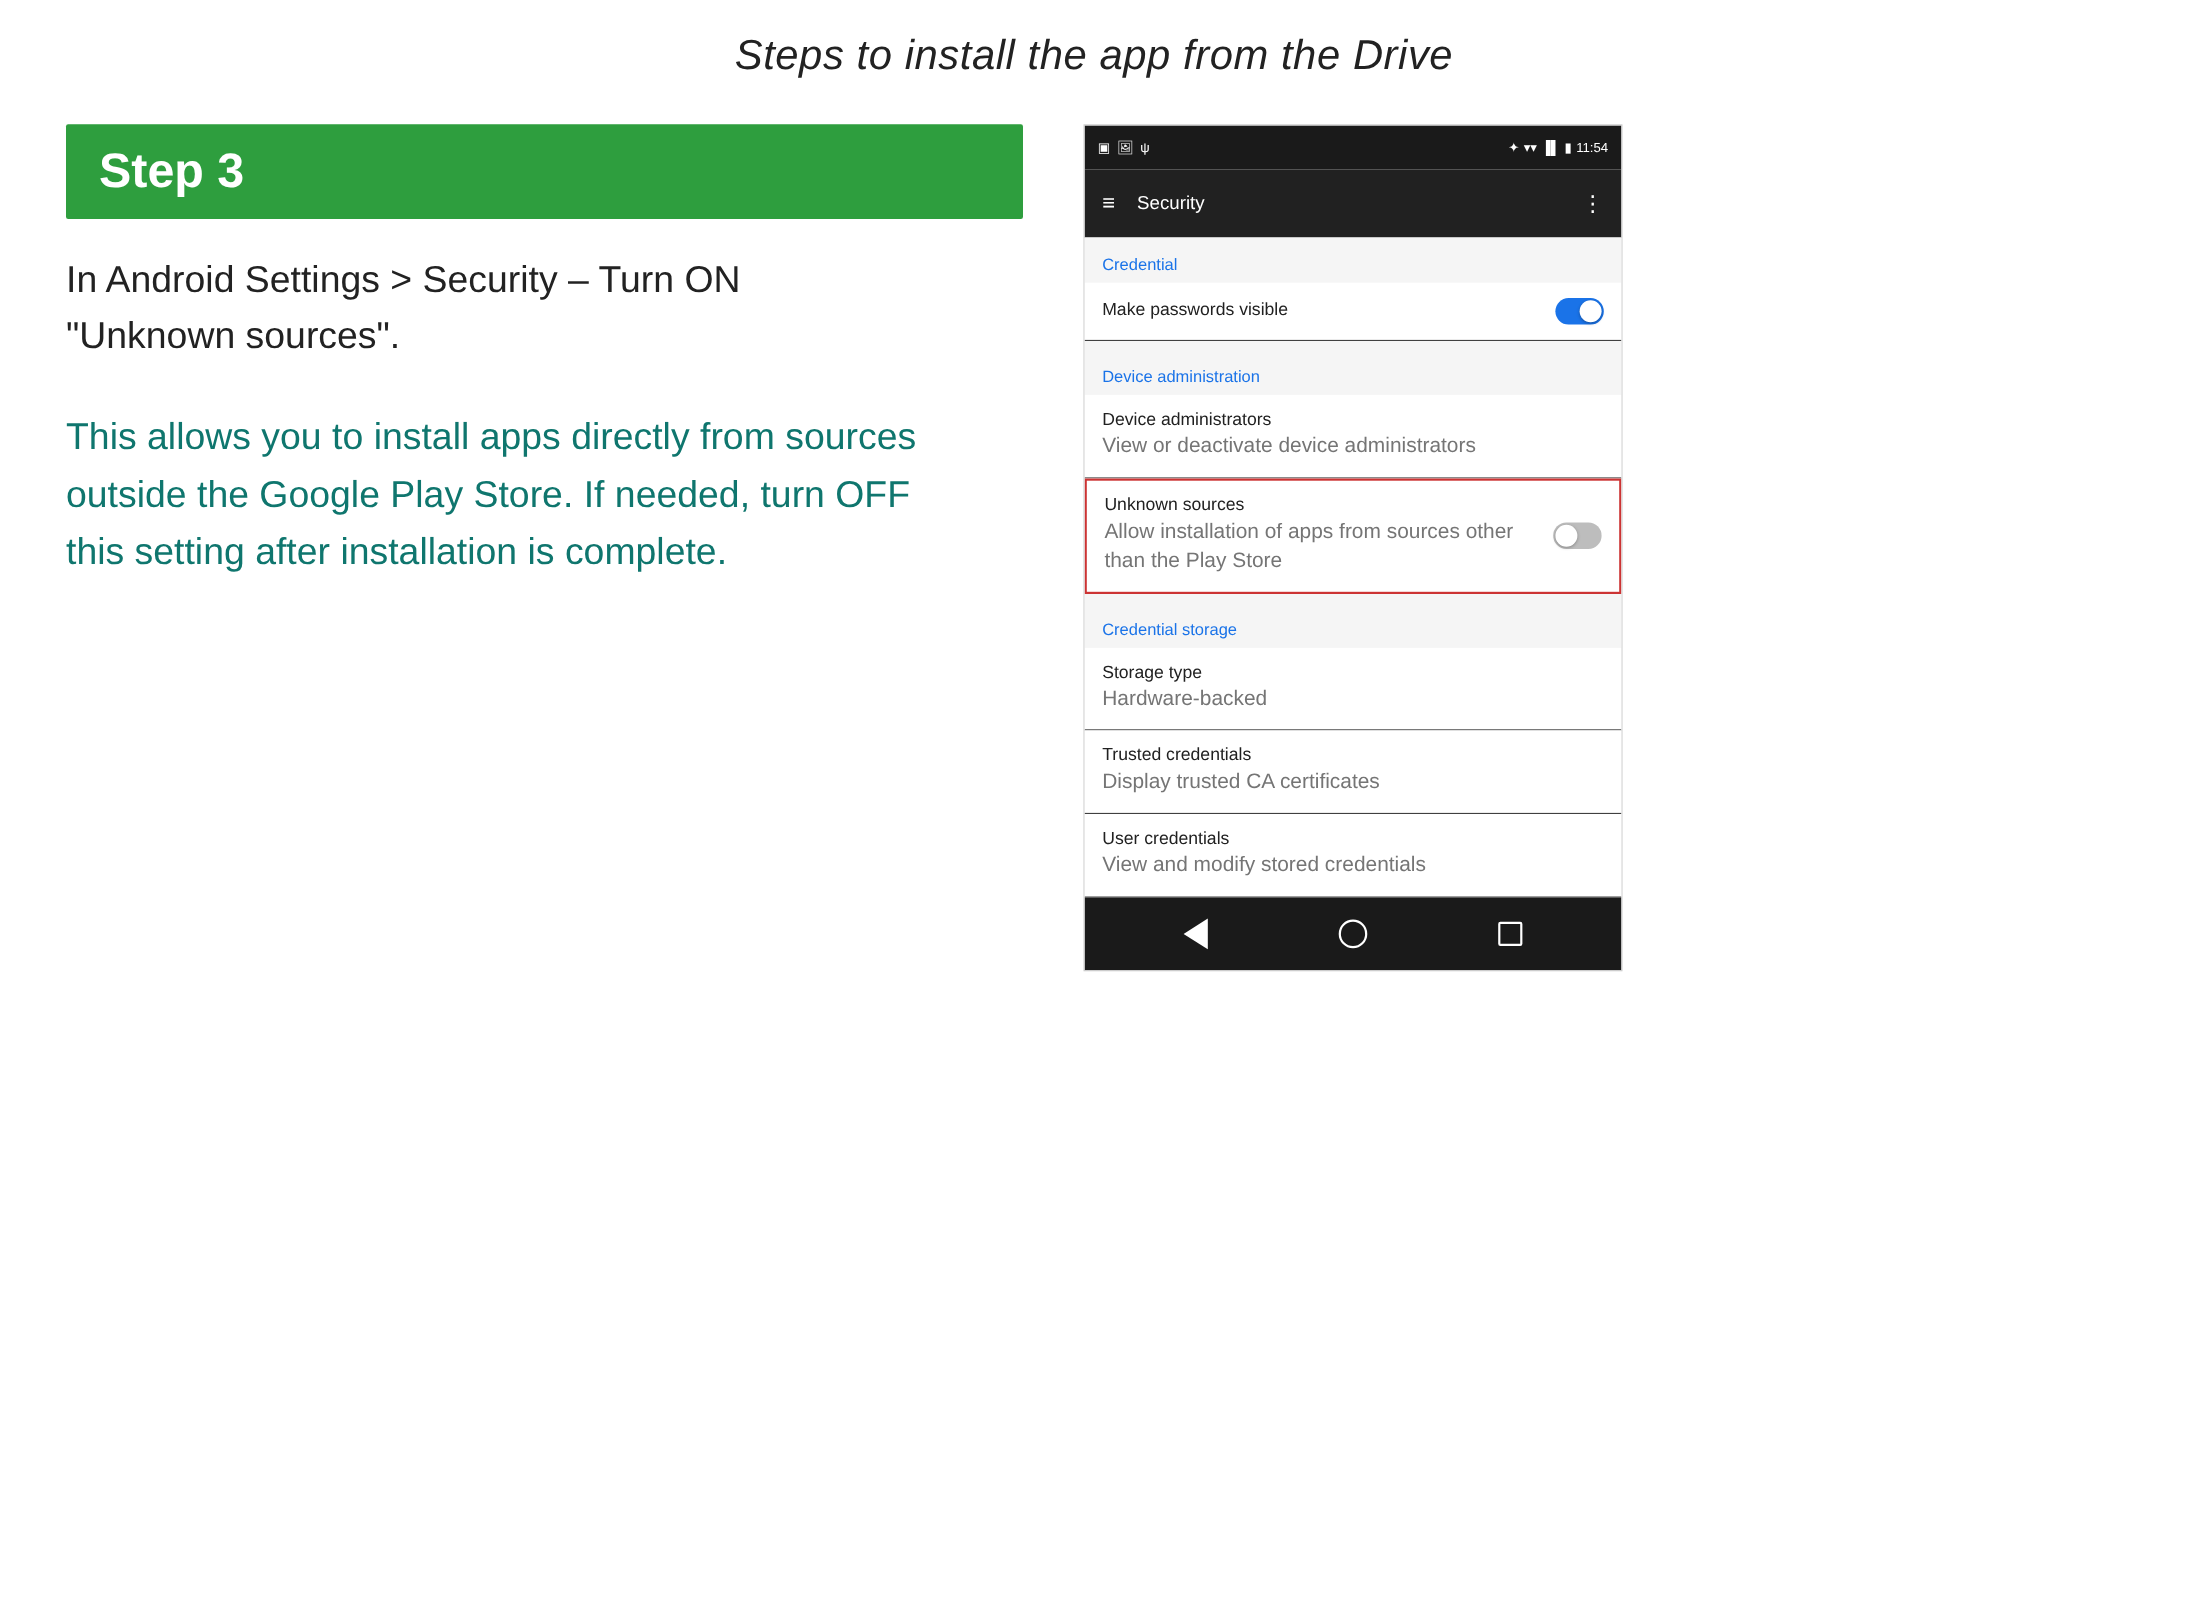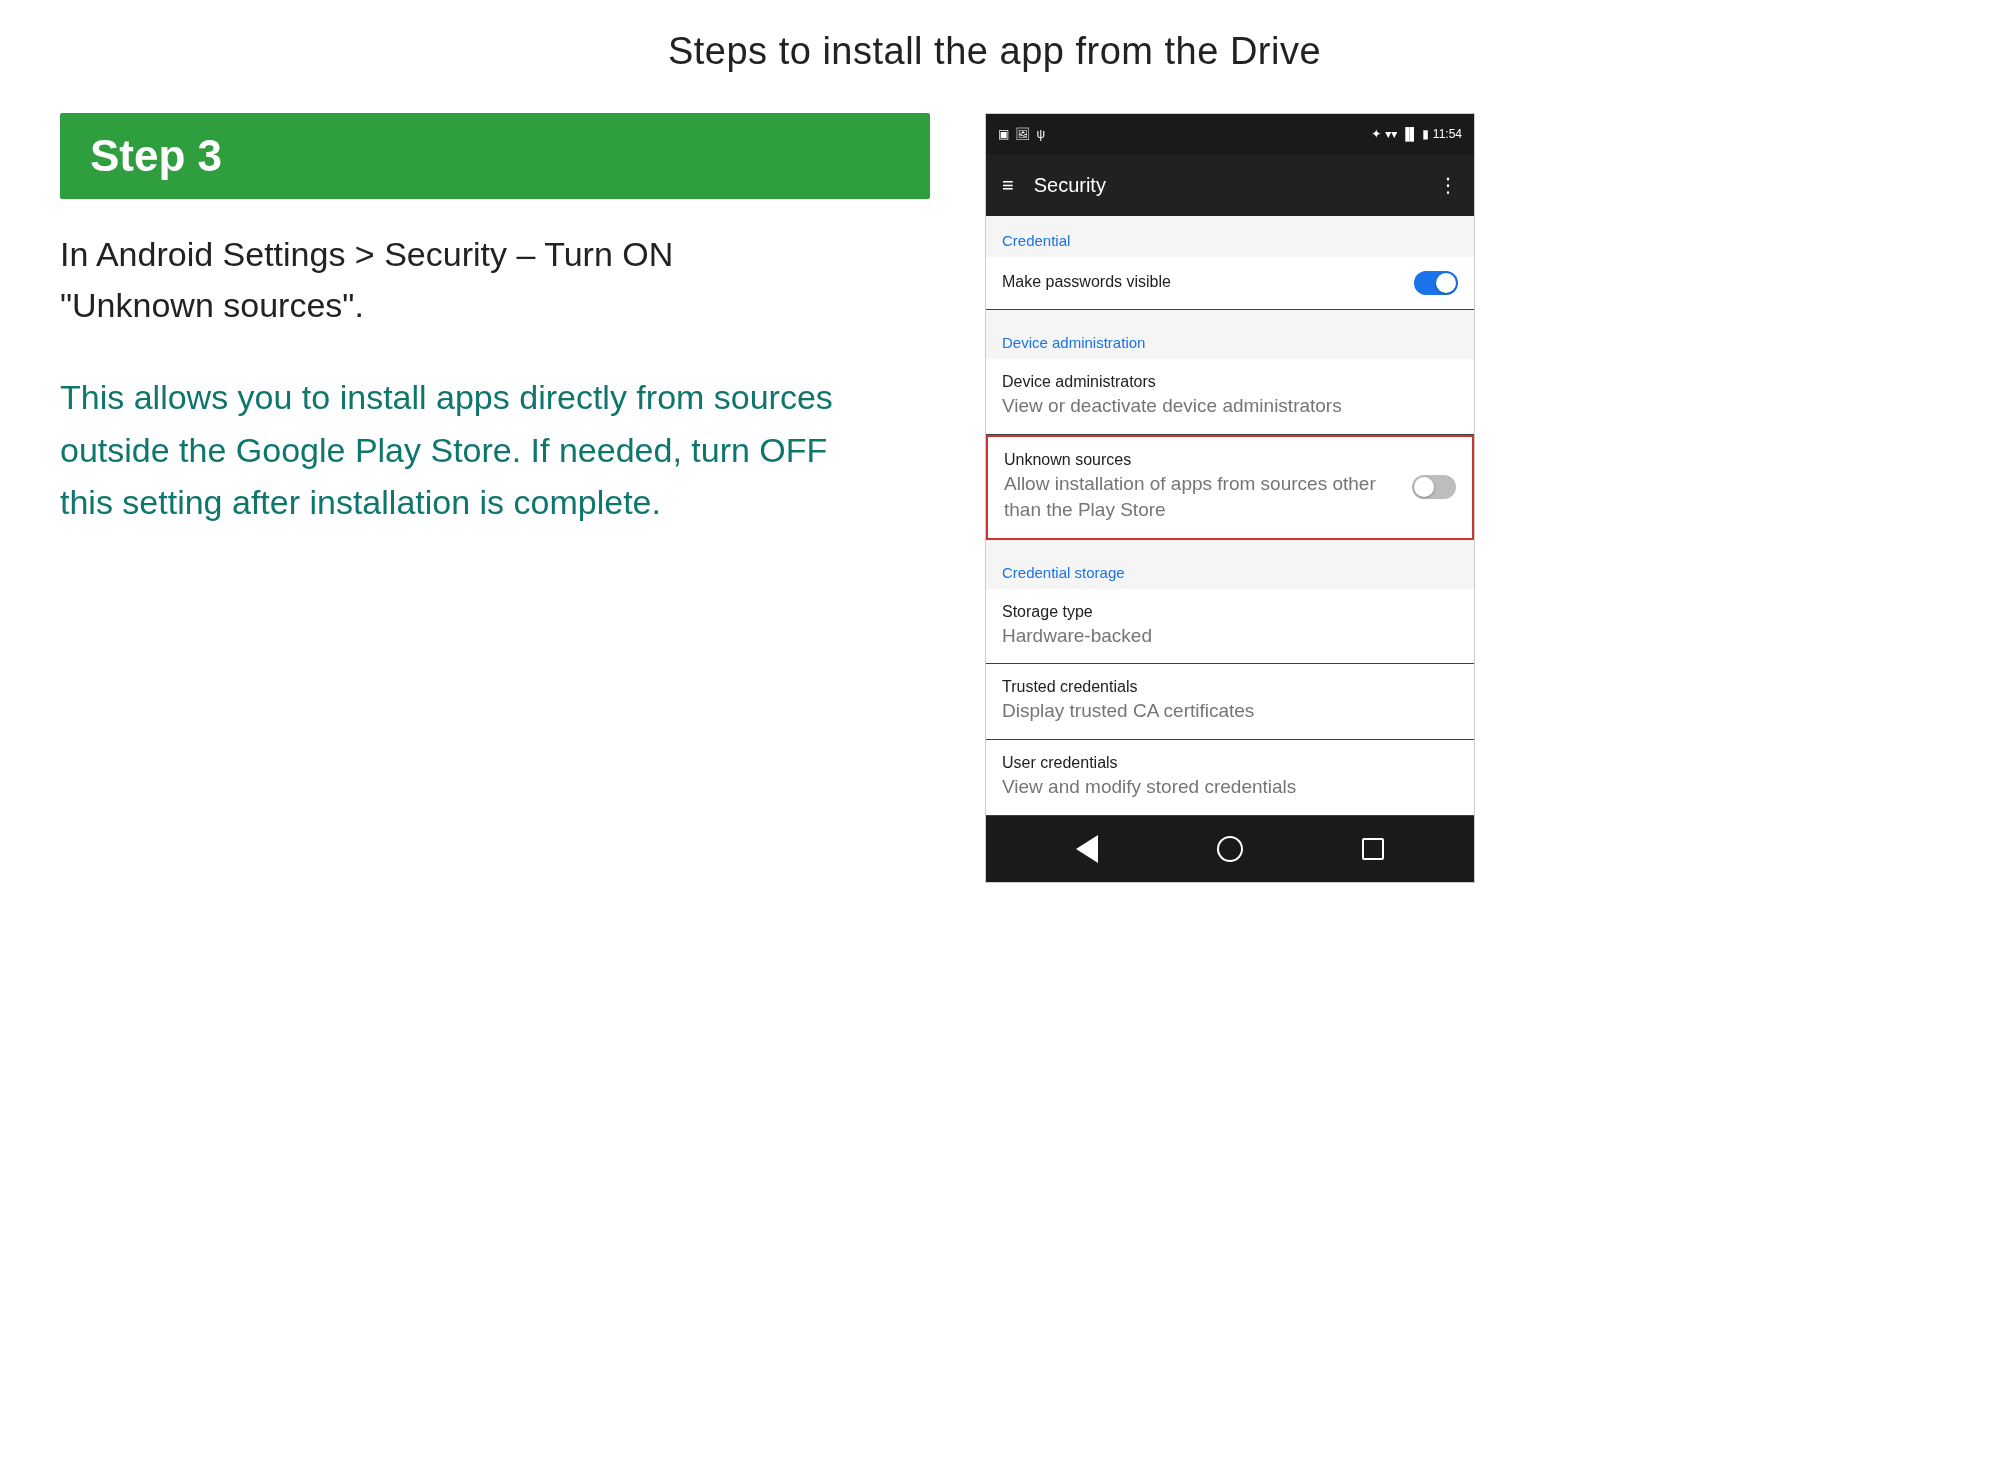--- a/index.html
+++ b/index.html
@@ -13,20 +13,21 @@
     }
 
     
     .page-title {
       text-align: center;
       font-size: 38px;
       font-weight: normal;
       color: #222;
       padding: 30px 0 40px 0;
       letter-spacing: 0.5px;
+      font-style: italic;
     }
 
     .main-layout {
       display: flex;
       flex-direction: row;
       align-items: flex-start;
       padding: 0 60px;
       gap: 55px;
     }
 
@@ -106,21 +107,21 @@
       background: #212121;
       color: #fff;
       height: 62px;
       display: flex;
       align-items: center;
       padding: 0 16px;
       gap: 20px;
     }
 
     .app-bar-title {
-      font-size: 20px;
+      font-size: 17px;
       font-weight: 400;
       flex: 1;
     }
 
     .hamburger-icon {
       font-size: 20px;
       cursor: pointer;
       color: #fff;
     }
 

